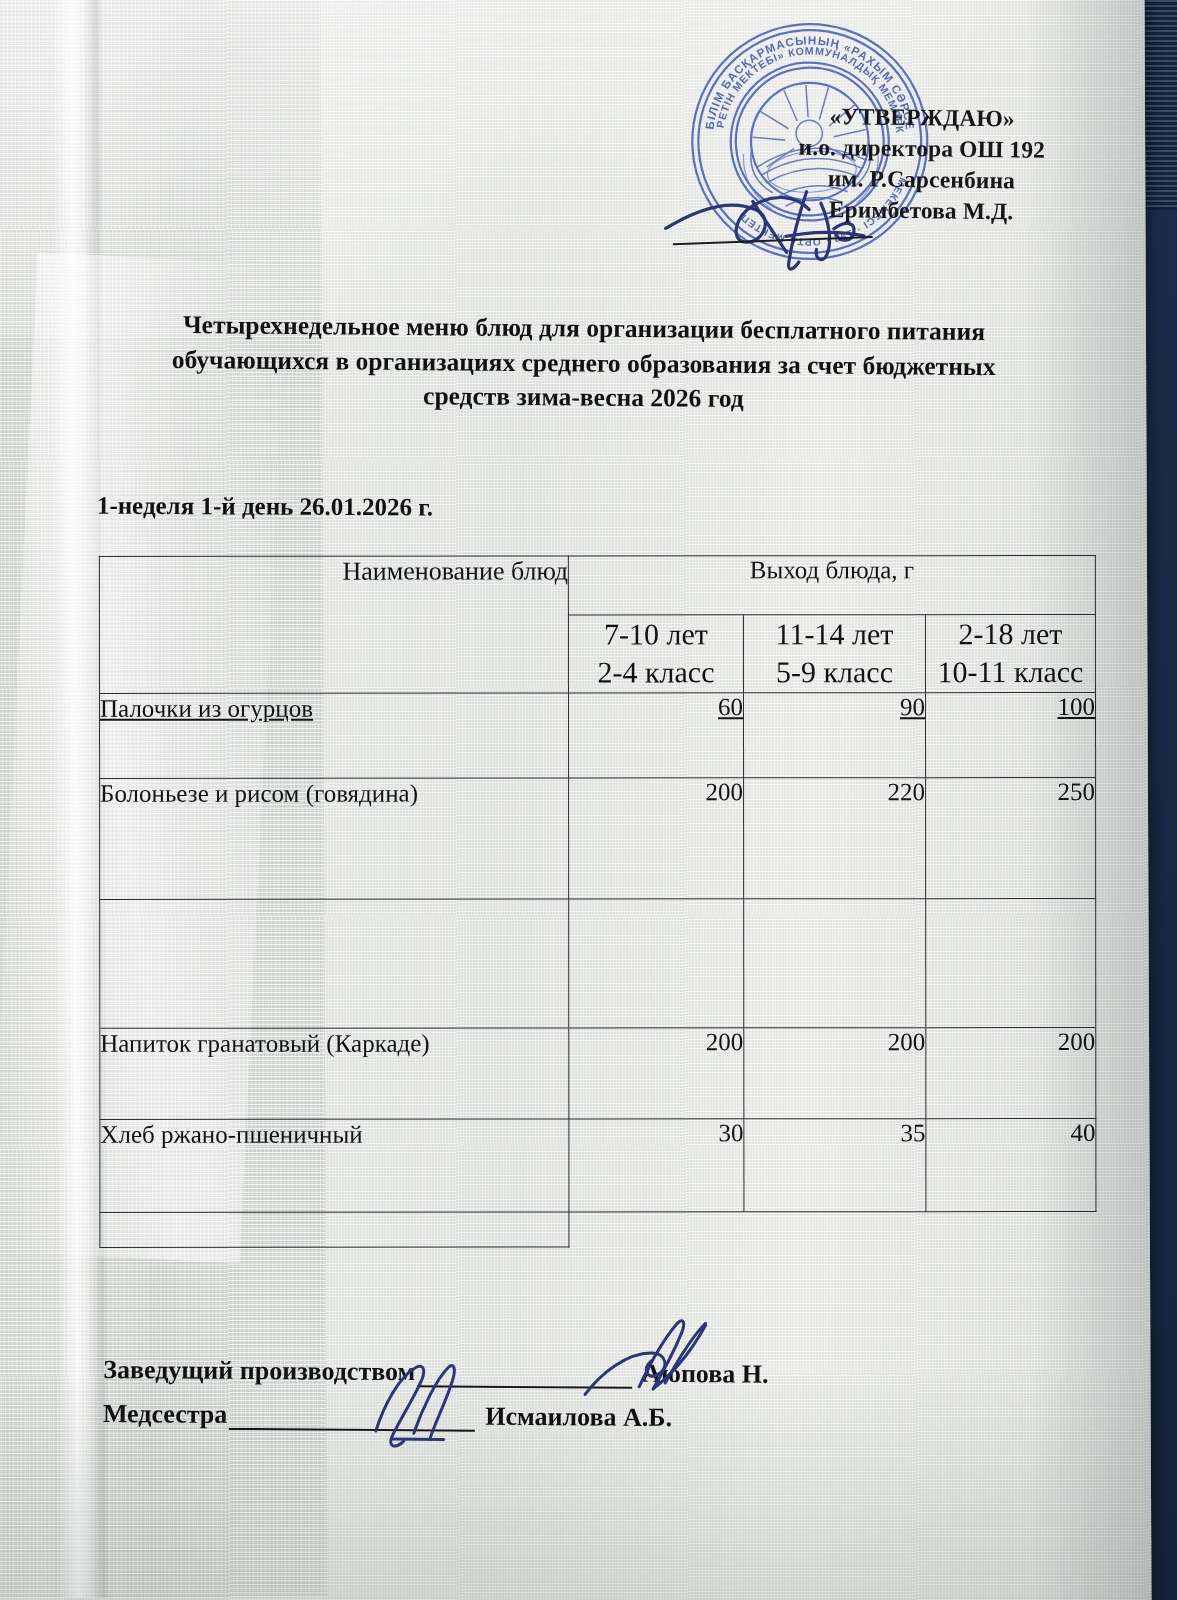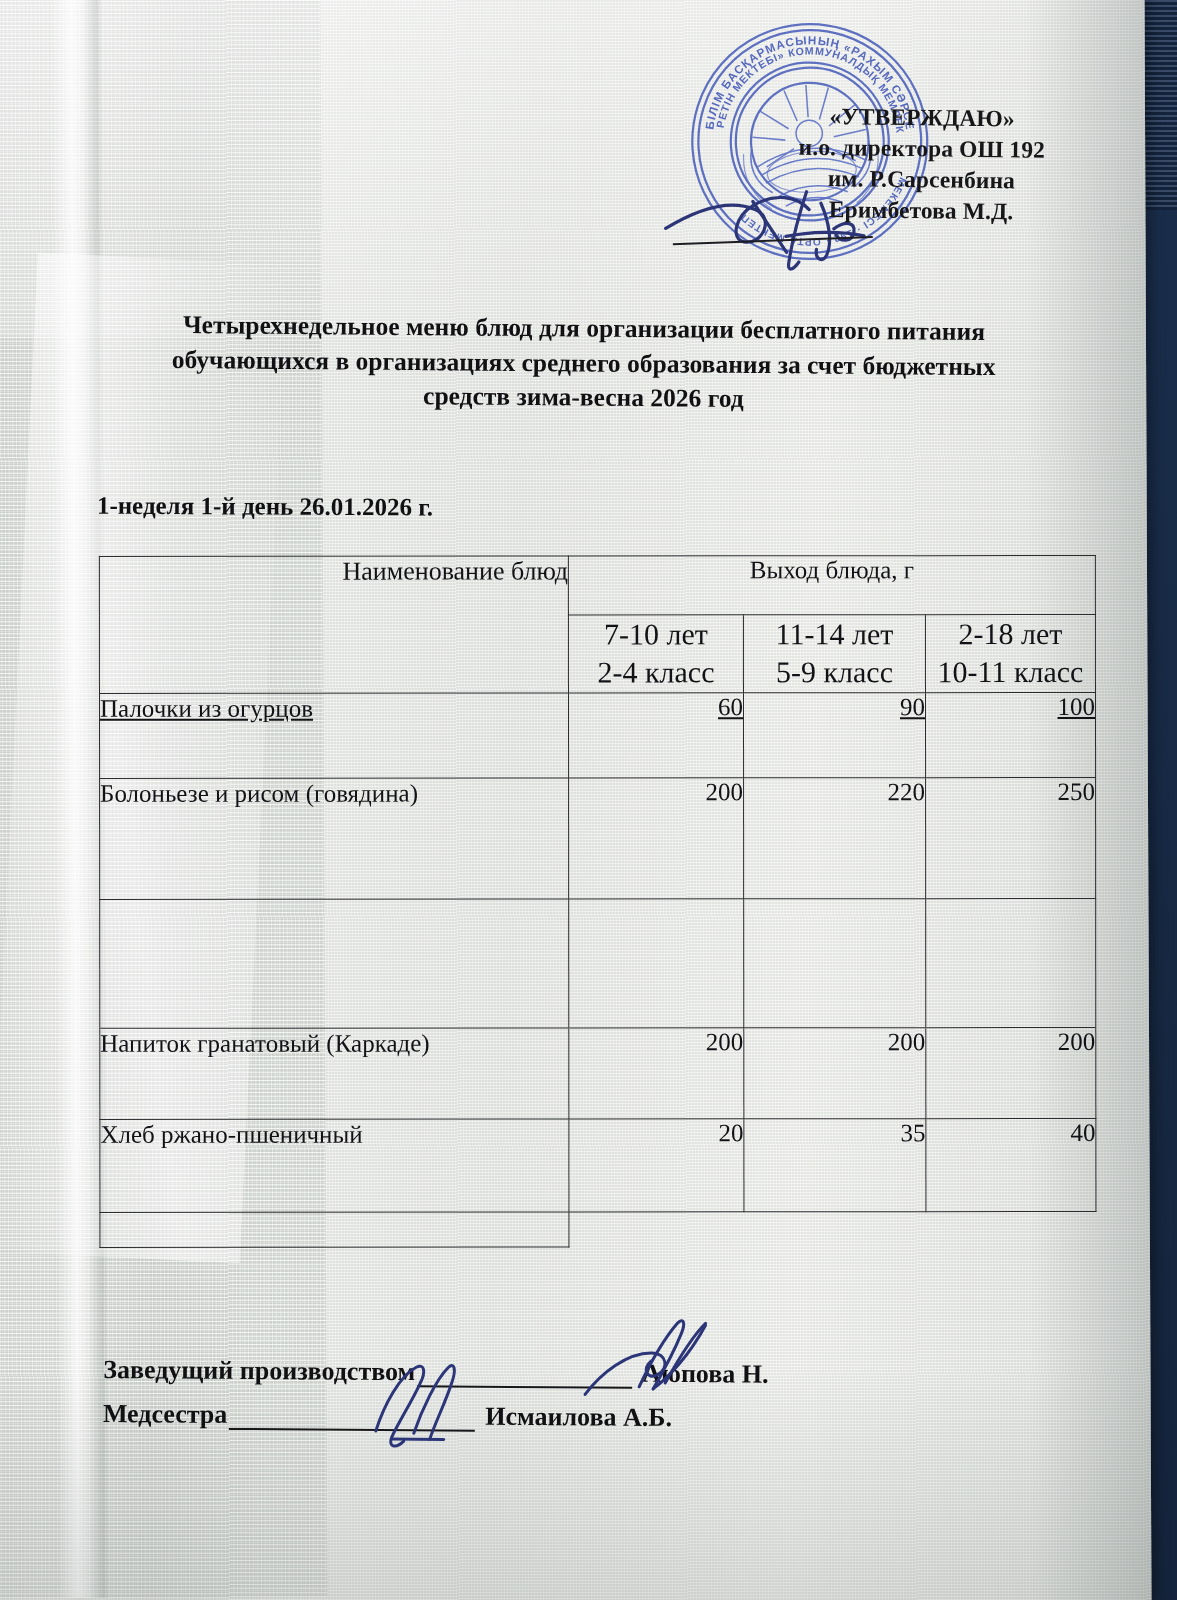--- a/index.html
+++ b/index.html
@@ -484,21 +484,21 @@
             <td class="val nb-all"></td>
           </tr>
           <tr class="r-drink">
             <td class="dish">Напиток гранатовый (Каркаде)</td>
             <td class="val">200</td>
             <td class="val">200</td>
             <td class="val">200</td>
           </tr>
           <tr class="r-bread">
             <td class="dish">Хлеб ржано-пшеничный</td>
-            <td class="val">20</td>
+            <td class="val">30</td>
             <td class="val">35</td>
             <td class="val">40</td>
           </tr>
           <tr class="foot-strip">
             <td></td>
             <td class="nb"></td>
             <td class="nb"></td>
             <td class="nb"></td>
           </tr>
         </tbody>

